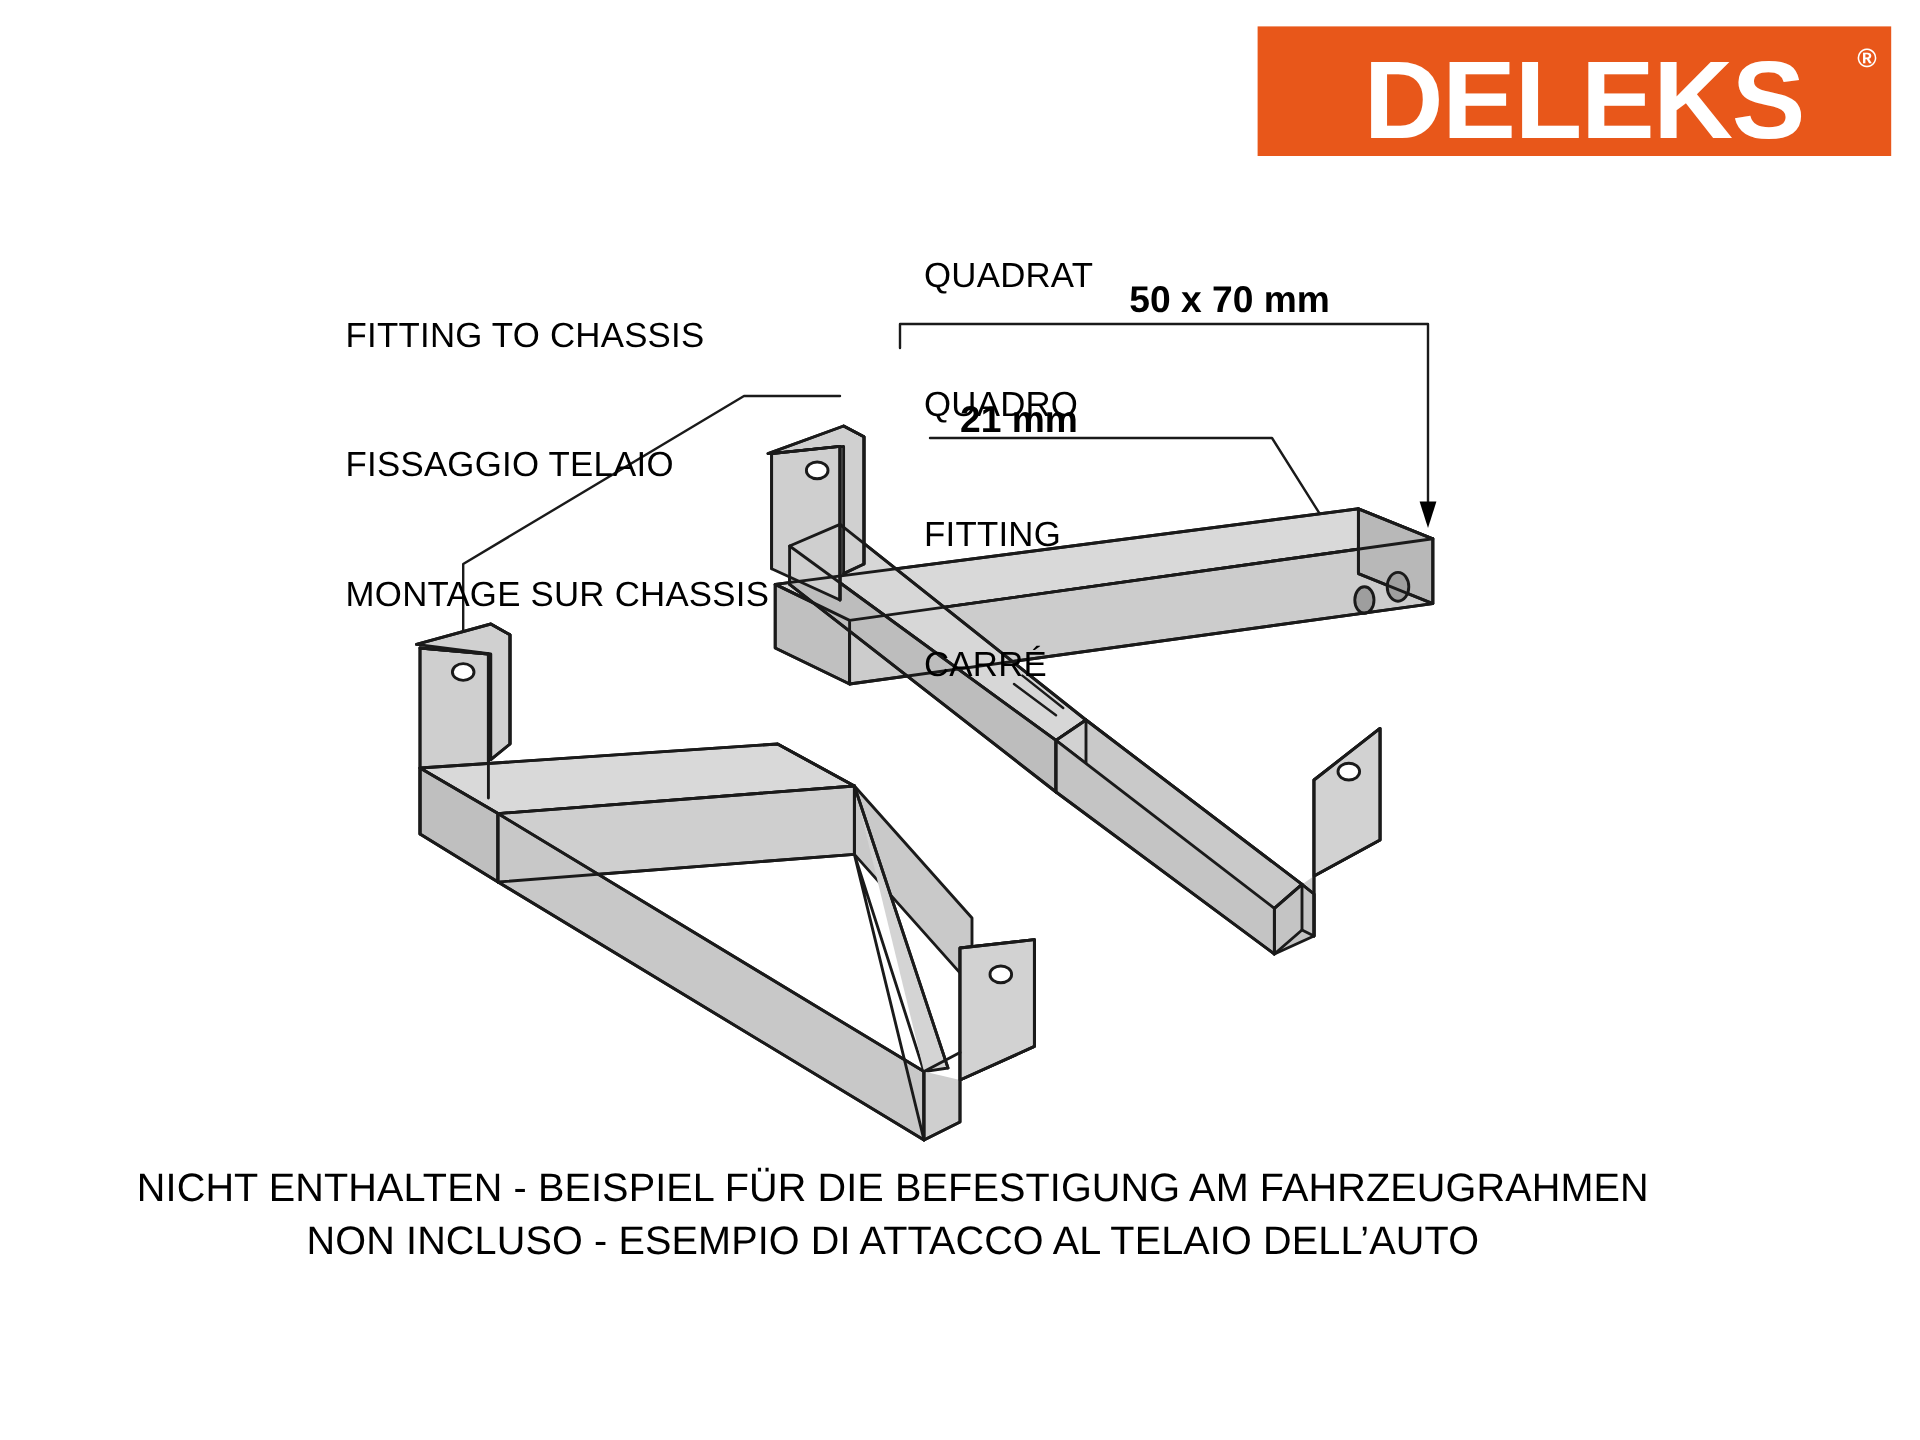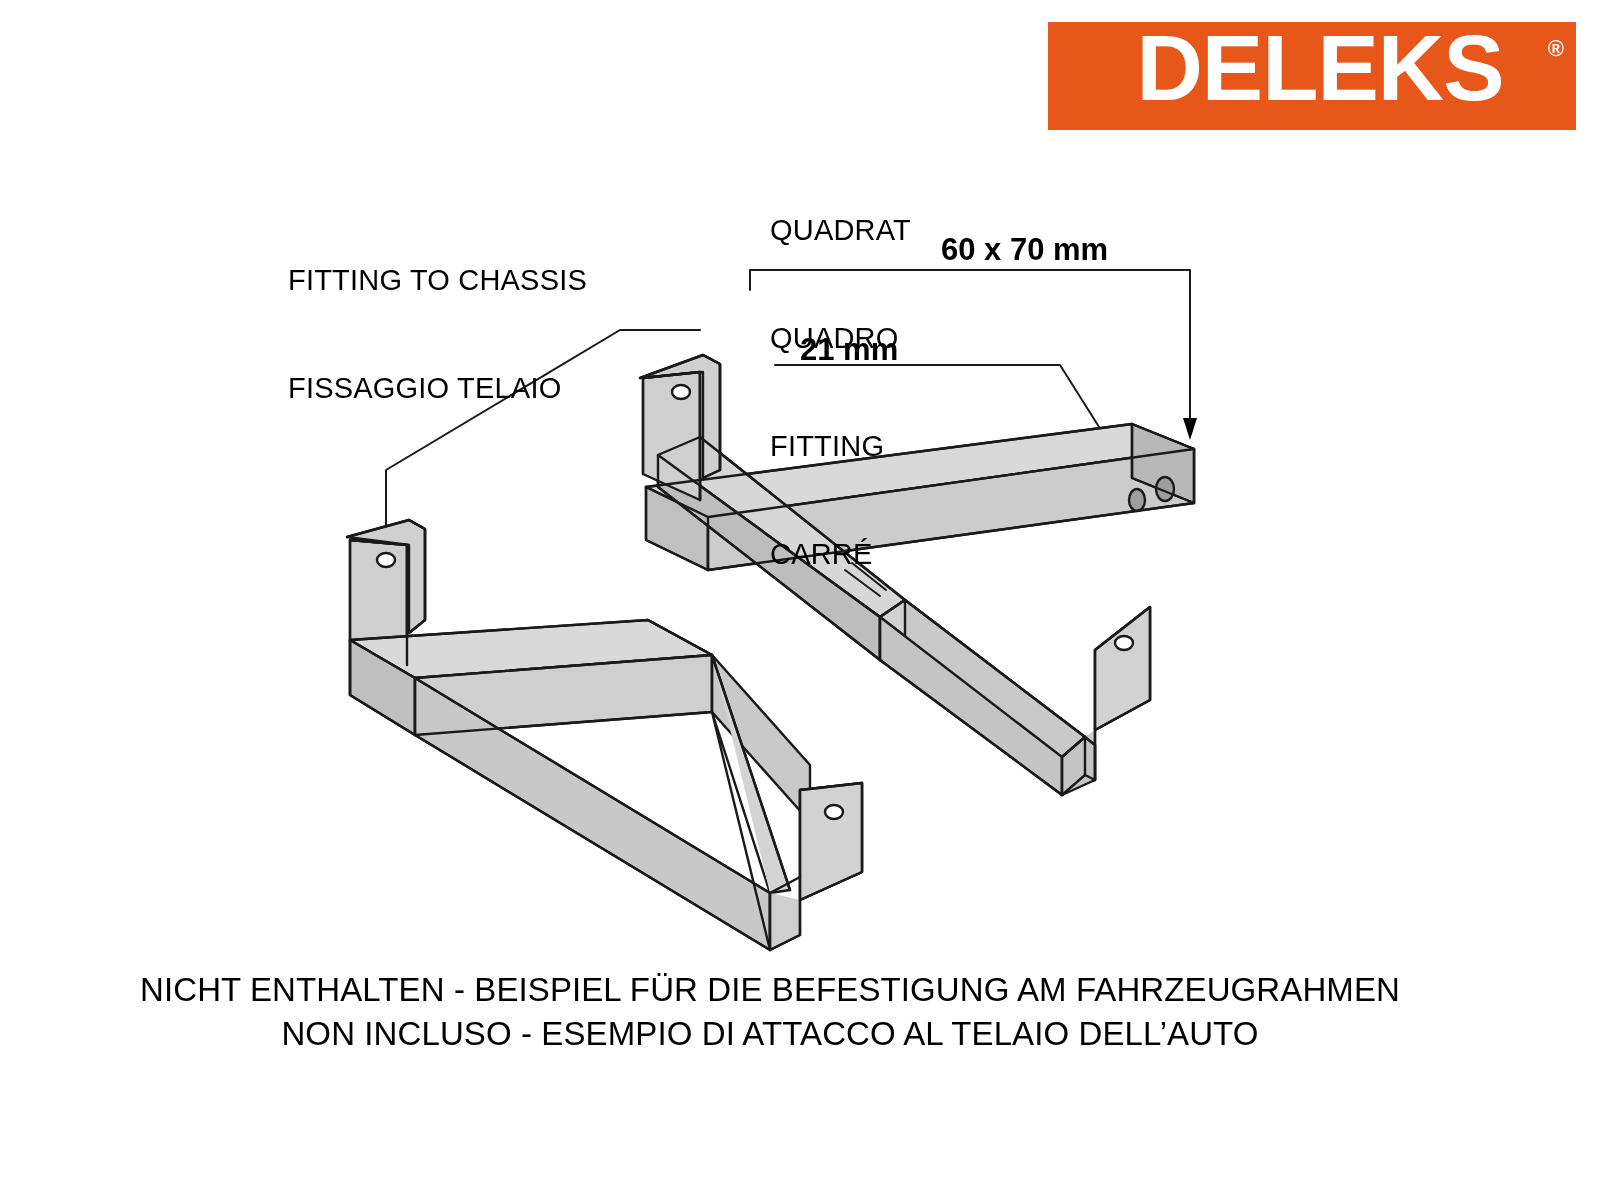--- a/index.html
+++ b/index.html
@@ -23,21 +23,21 @@
 
   
   #logo {
     position: absolute;
     left: 1048px;
     top: 22px;
     width: 528px;
     height: 108px;
     background: #E8571A;
     display: flex;
-    align-items: flex-start;
+    align-items: flex-end;
     justify-content: center;
     box-sizing: border-box;
     padding-left: 20px;
   }
   #logo .logo-text {
     font-family: "Liberation Sans", sans-serif;
     font-weight: bold;
     font-size: 92px;
     letter-spacing: -1px;
     color: #ffffff;
@@ -89,21 +89,20 @@
   
   #caption {
     position: absolute;
     left: 0;
     top: 968px;
     width: 1488px;
     text-align: center;
     font-size: 33px;
     line-height: 44px;
     letter-spacing: 0.1px;
-    padding-left: 26px;
   }
   #caption div { white-space: pre; }
 
   
   #drawing {
     position: absolute;
     left: 0;
     top: 0;
     width: 1600px;
     height: 1200px;
@@ -239,30 +238,31 @@
   </svg>
 
   <div id="logo">
     <span class="logo-text">DELEKS</span>
     <span class="logo-reg">®</span>
   </div>
 
   <div class="callout" id="callout-chassis">
     <div>FITTING TO CHASSIS</div>
     <div>FISSAGGIO TELAIO</div>
+    <div>MONTAGE SUR CHASSIS</div>
   </div>
 
   <div class="callout" id="callout-square">
     <div>QUADRAT</div>
     <div>QUADRO</div>
     <div>FITTING</div>
     <div>CARRÉ</div>
   </div>
 
-  <div class="dim-label" id="dim-70">60 x 70 mm</div>
+  <div class="dim-label" id="dim-70">50 x 70 mm</div>
   <div class="dim-label" id="dim-21">21 mm</div>
 
   <div id="caption">
     <div>NICHT ENTHALTEN - BEISPIEL FÜR DIE BEFESTIGUNG AM FAHRZEUGRAHMEN</div>
     <div>NON INCLUSO - ESEMPIO DI ATTACCO AL TELAIO DELL’AUTO</div>
   </div>
 
 </div>
 
 </body></html>

